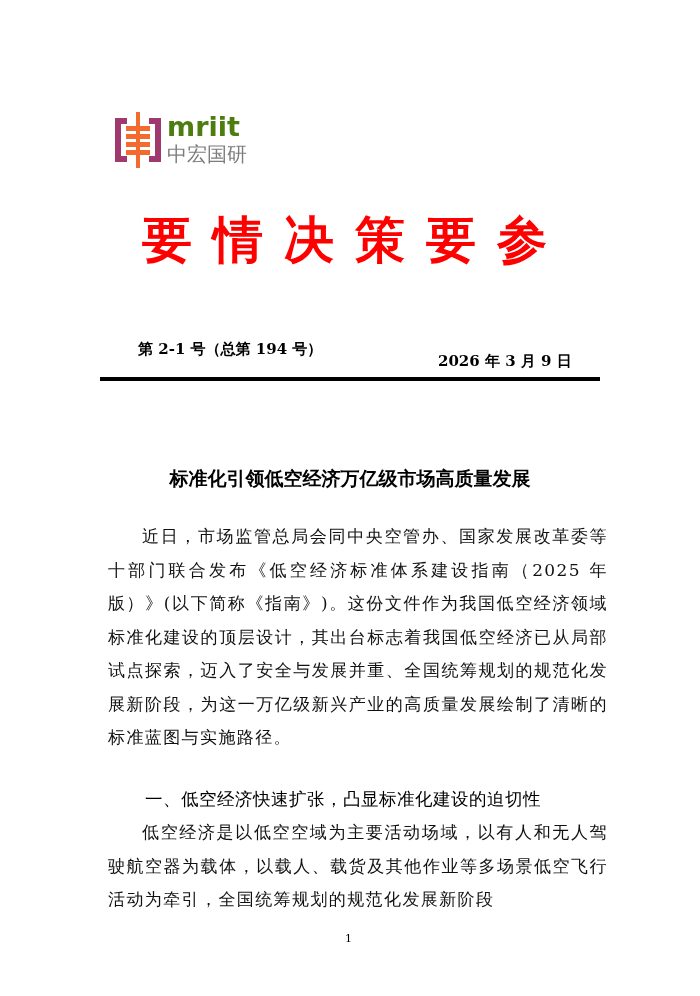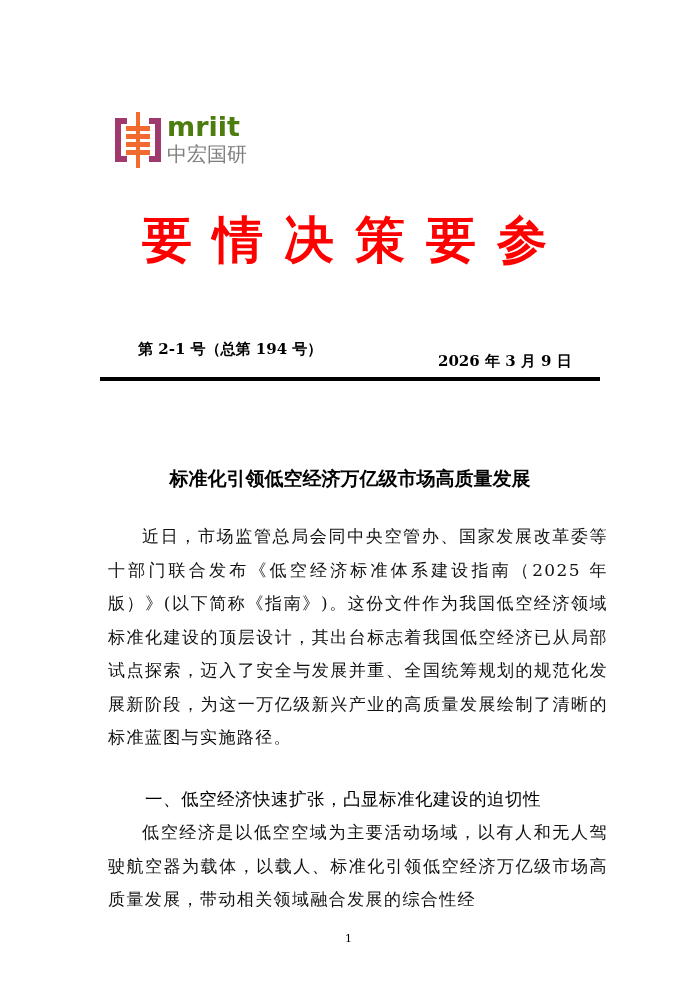--- a/index.html
+++ b/index.html
@@ -71,15 +71,15 @@
 <div class="issue">第 2-1 号（总第 194 号）</div>
 <div class="date">2026 年 3 月 9 日</div>
 <div class="rule"></div>
 
 <div class="title">标准化引领低空经济万亿级市场高质量发展</div>
 
 <div class="para p1">近日，市场监管总局会同中央空管办、国家发展改革委等十部门联合发布《低空经济标准体系建设指南（2025 年版）》(以下简称《指南》)。这份文件作为我国低空经济领域标准化建设的顶层设计，其出台标志着我国低空经济已从局部试点探索，迈入了安全与发展并重、全国统筹规划的规范化发展新阶段，为这一万亿级新兴产业的高质量发展绘制了清晰的标准蓝图与实施路径。</div>
 
 <div class="heading1">一、低空经济快速扩张，凸显标准化建设的迫切性</div>
 
-<div class="para p2">低空经济是以低空空域为主要活动场域，以有人和无人驾驶航空器为载体，以载人、标准化引领低空经济万亿级市场高质量发展，带动相关领域融合发展的综合性经</div>
+<div class="para p2">低空经济是以低空空域为主要活动场域，以有人和无人驾驶航空器为载体，以载人、载货及其他作业等多场景低空飞行活动为牵引，全国统筹规划的规范化发展新阶段</div>
 
 <div class="page-num">1</div>
 
 </body></html>

